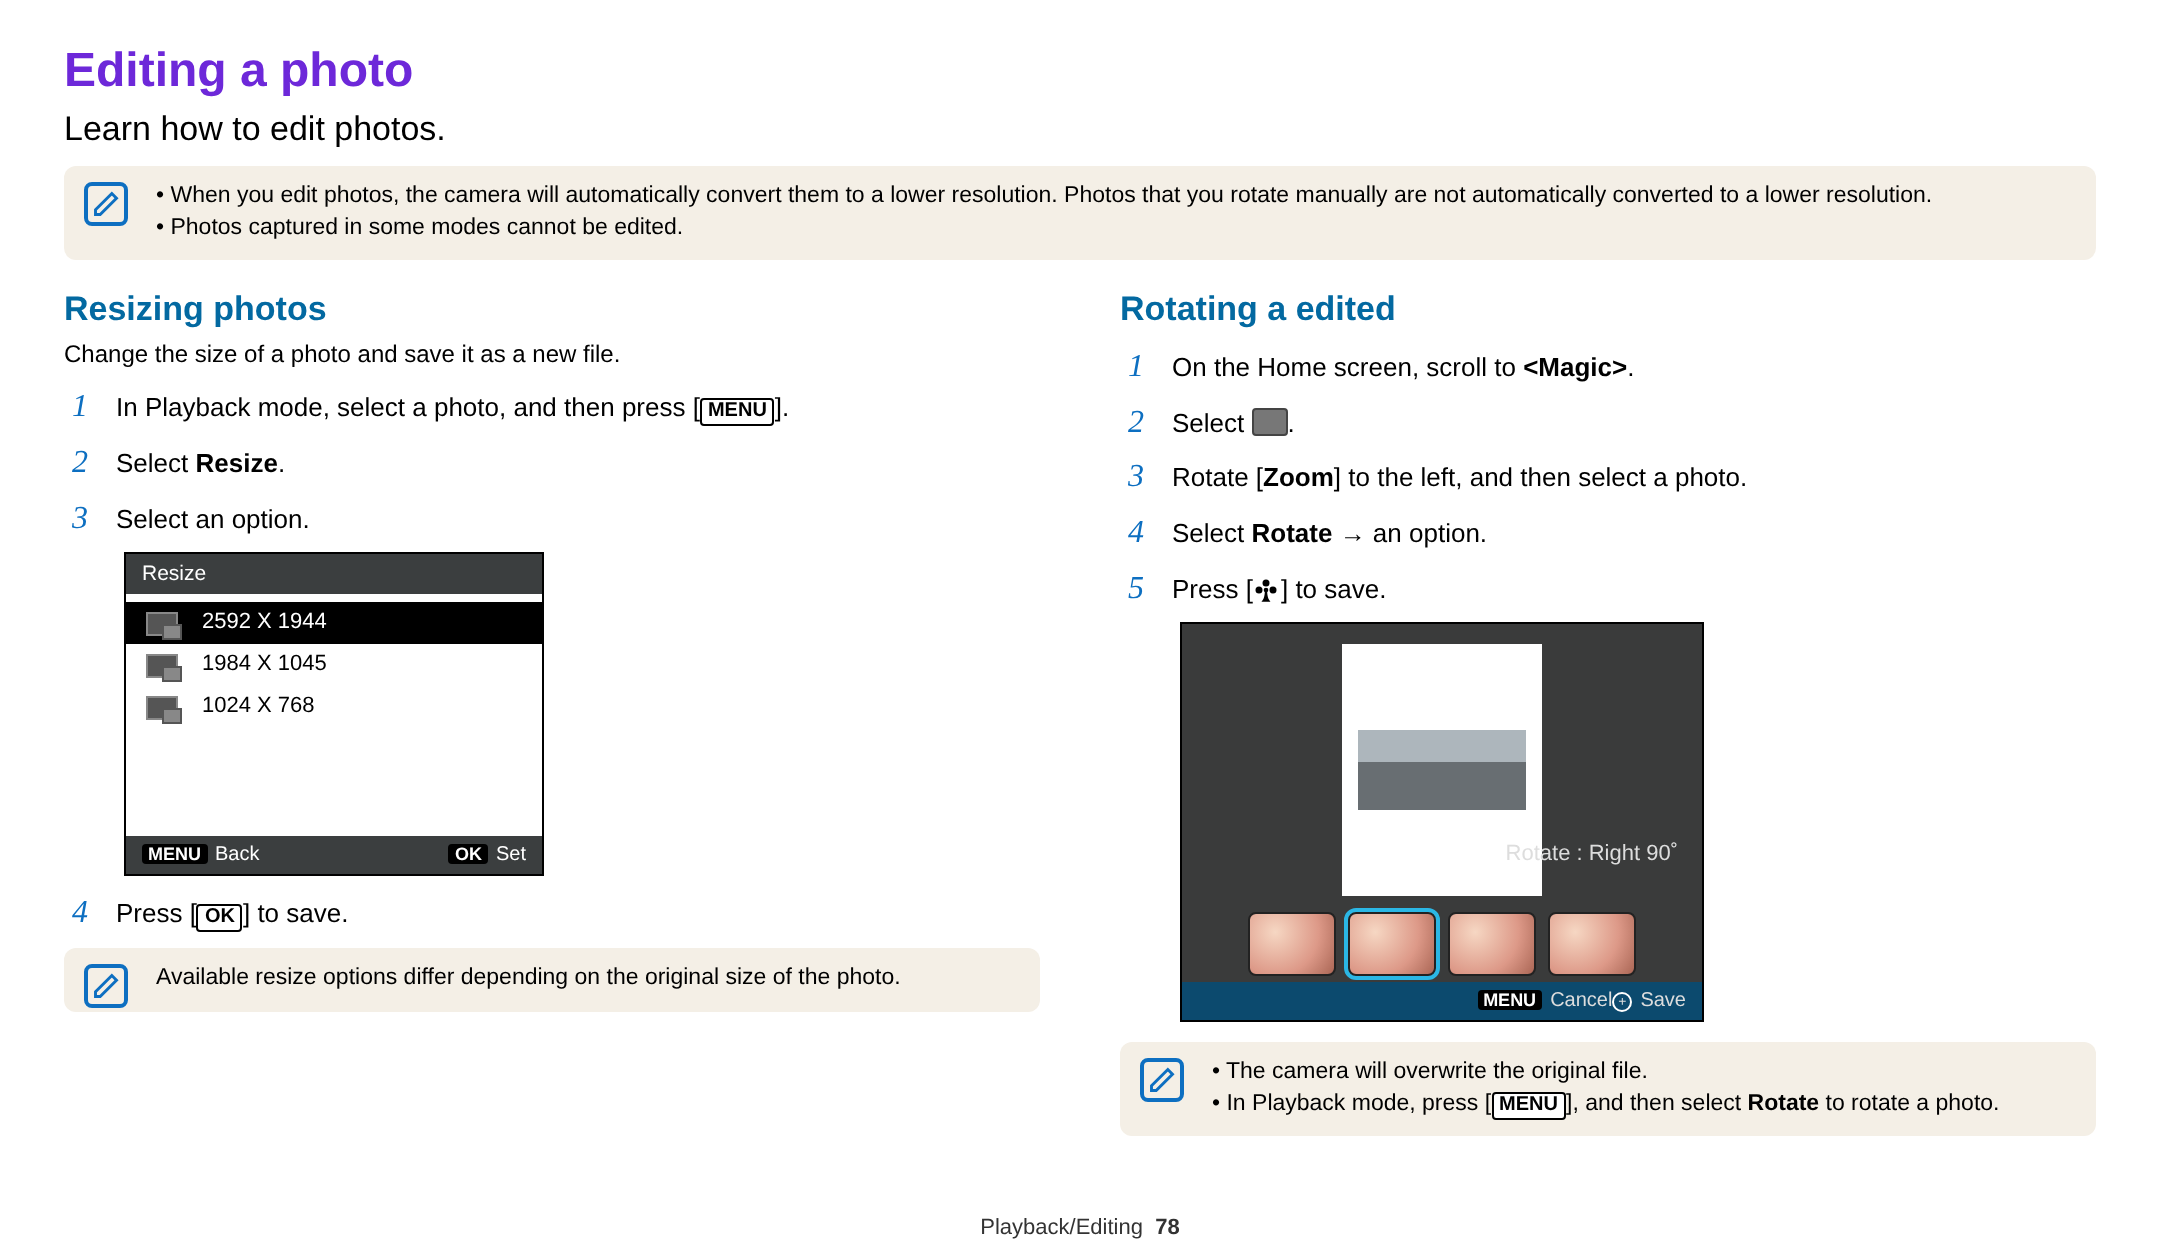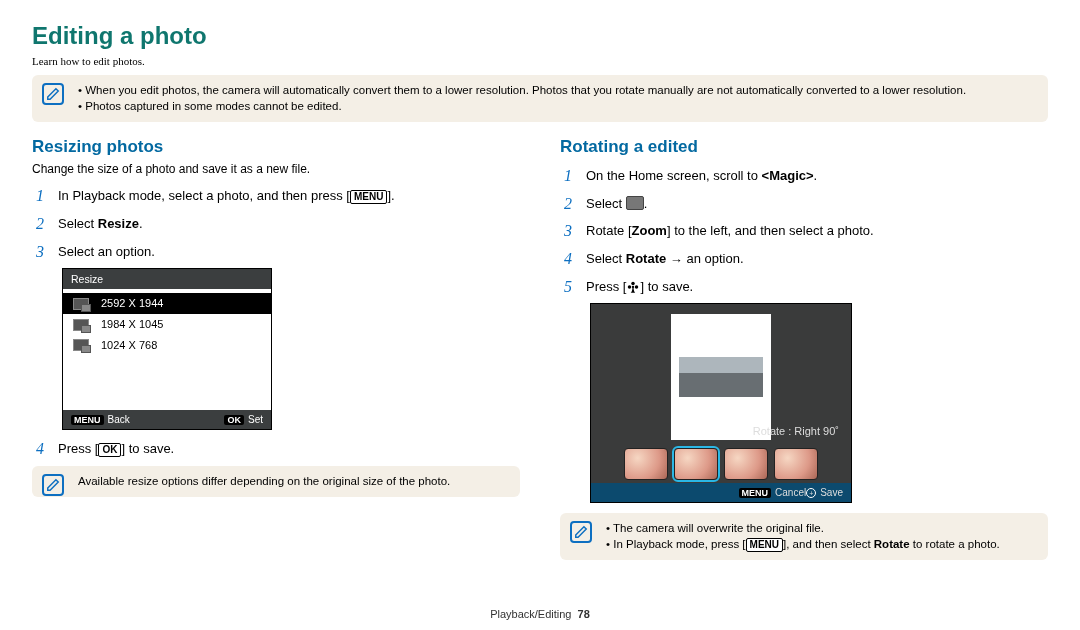--- a/index.html
+++ b/index.html
@@ -7,22 +7,22 @@
     font-family: "Segoe UI", Arial, sans-serif;
     background: #fff;
     color: #000;
     width: 1080px;
     height: 630px;
     padding: 20px 32px 10px 32px;
     position: relative;
     font-size: 13px;
     line-height: 1.35;
   }
-  .page-title { color: #0f766e; font-size: 24px; font-weight: 700; margin-bottom: 2px; }
-  .subtitle { font-size: 11px; margin-bottom: 6px; font-family: Liberation Serif, serif; }
+  .page-title { color: #6d28d9; font-size: 24px; font-weight: 700; margin-bottom: 2px; }
+  .subtitle { font-size: 17px; margin-bottom: 6px; }
   .note-box {
     background: #f4efe6;
     border-radius: 6px;
     padding: 8px 12px 8px 46px;
     position: relative;
     font-size: 11.5px;
     line-height: 1.35;
   }
   .note-box.small { font-size: 11.5px; padding: 8px 12px 8px 46px; }
   .note-icon {
@@ -71,21 +71,21 @@
   .menu-shot .footer-row { background:#3b3e3f; color:#fff; display:flex; justify-content:space-between; padding:3px 8px; font-size:10px;}
   .menu-shot .footer-row .k { background:#000; color:#fff; padding:0 3px; font-weight:700; font-size:9px; border-radius:2px; margin-right:4px;}
   
   .rotate-shot {
     width: 262px; height:200px; background:#3a3b3b; margin: 6px 0 10px 30px;
     position:relative; border:1px solid #000;
   }
   .rotate-shot .photo-area { position:absolute; left:50%; top:10px; transform:translateX(-50%);
     width:100px; height:126px; background:#fff; display:flex; align-items:center; justify-content:center;}
   .rotate-shot .photo-area .land { width:84px; height:40px; background:linear-gradient(#b8c3cb 40%, #626a6f 40%); filter:contrast(80%);}
-  .rotate-shot .caption { position:absolute; right:12px; top:120px; color:#ddd; font-size:11px;}
+  .rotate-shot .caption { position:absolute; right:12px; top:108px; color:#ddd; font-size:11px;}
   .rotate-shot .thumbs { position:absolute; bottom:22px; left:50%; transform:translateX(-50%); display:flex; gap:6px;}
   .rotate-shot .t { width:44px; height:32px; border-radius:4px; background:radial-gradient(circle at 30% 30%, #f6d7c3, #d98 60%, #a65); border:1px solid #222;}
   .rotate-shot .t.sel { outline:2px solid #2bb7e5; outline-offset:0; }
   .rotate-shot .foot { position:absolute; bottom:0; left:0; right:0; background:#0c4a6e; color:#ddd; font-size:10px; display:flex; justify-content:flex-end; padding:3px 8px;}
   .rotate-shot .foot .k { background:#000; color:#fff; padding:0 3px; font-weight:700; font-size:9px; border-radius:2px; margin-right:4px;}
   .rotate-shot .foot .c { width:10px; height:10px; border:1px solid #fff; border-radius:50%; display:inline-block; margin-right:4px; text-align:center; font-size:7px; line-height:9px;}
   .page-footer { position:absolute; bottom:8px; left:0; right:0; text-align:center; font-size:11px; color:#333;}
 </style>
 </head>
 <body>

